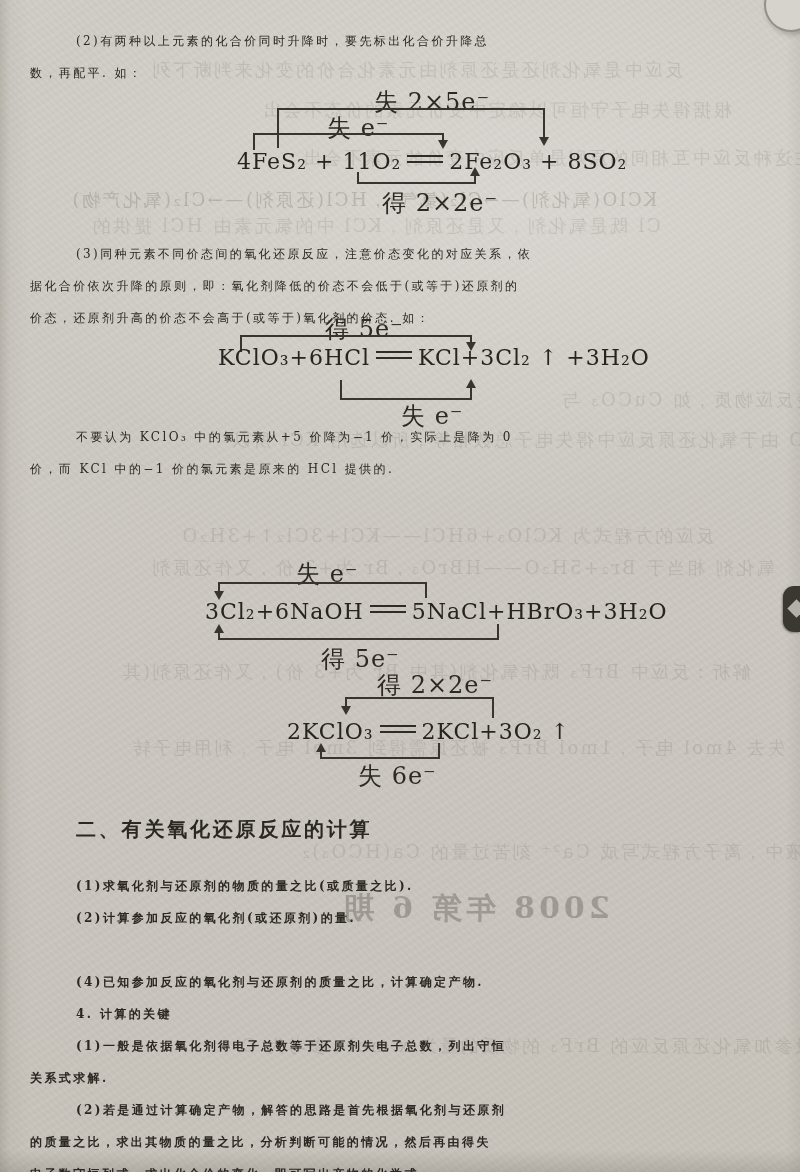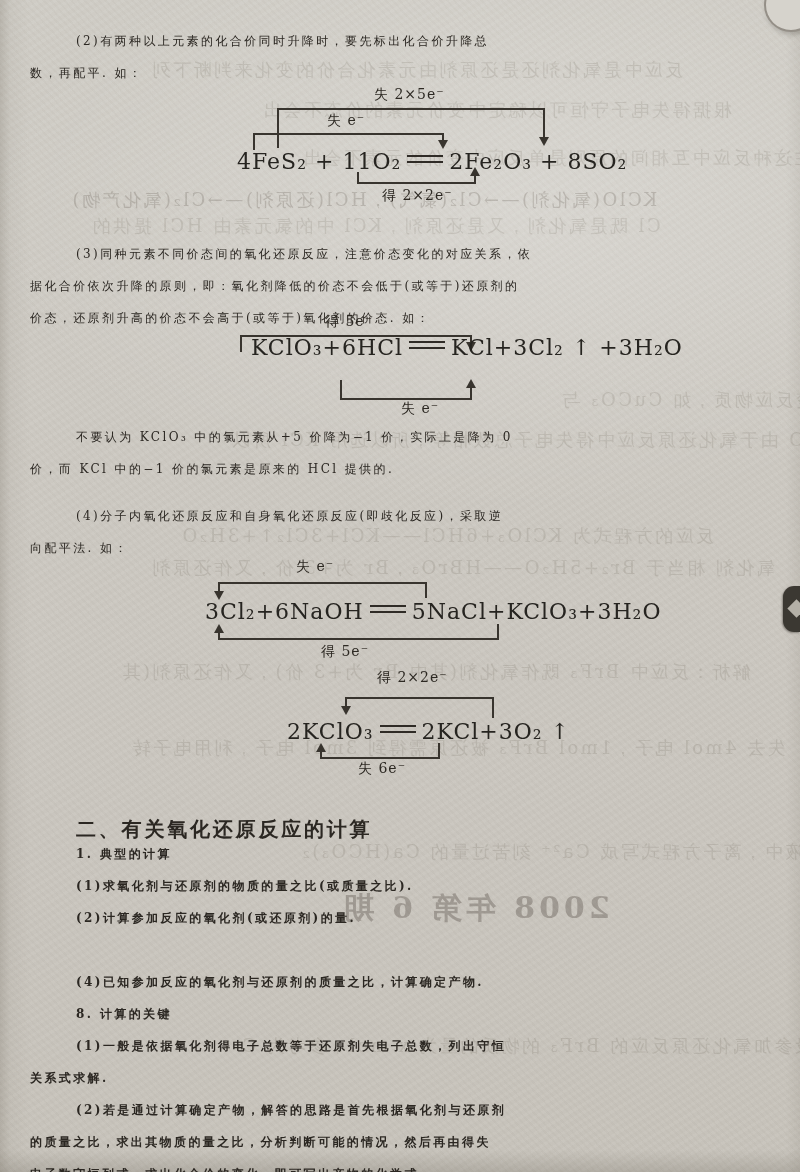--- a/index.html
+++ b/index.html
@@ -15,21 +15,21 @@
       repeating-linear-gradient(-31deg, rgba(255,255,255,0.05) 0 3px, rgba(0,0,0,0) 3px 7px),
       linear-gradient(#cfccc5,#c9c5be 70%,#c6c2ba);
   }
   .para{
     position:absolute;left:30px;width:764px;
     font-size:12px;line-height:32px;letter-spacing:2.4px;
     white-space:pre-line;text-indent:46px;
   }
   .bold{font-weight:700;}
   .heading{font-size:20px;letter-spacing:2.8px;}
-  .elabel{position:absolute;font-size:14px;letter-spacing:1px;white-space:nowrap;color:#2d2923;}
+  .elabel{position:absolute;font-size:24px;letter-spacing:1px;white-space:nowrap;color:#2d2923;}
   .formula{position:absolute;font-size:22px;letter-spacing:1px;white-space:nowrap;color:#262420;}
   .ln{position:absolute;background:#38342e;}
   .hl{height:2px;}
   .vl{width:2px;}
   .arr{position:absolute;width:0;height:0;border-left:5px solid transparent;border-right:5px solid transparent;}
   .arr.d{border-top:9px solid #38342e;}
   .arr.u{border-bottom:9px solid #38342e;}
   .eqsign{display:inline-block;width:36px;height:4px;border-top:2px solid #2f2b26;border-bottom:2px solid #2f2b26;vertical-align:6px;margin:0 6px;}
   .ghost{position:absolute;transform:scaleX(-1);color:rgba(78,69,57,0.13);font-size:18px;letter-spacing:2.5px;white-space:nowrap;filter:blur(0.4px);}
   .ghost.dark{color:rgba(70,61,50,0.20);}
@@ -68,22 +68,20 @@
     <div class="pagemark-diamond"></div>
   </div>
 
   <p class="para" style="top:13px;">(2)有两种以上元素的化合价同时升降时，要先标出化合价升降总
 数，再配平. 如：</p>
   <p class="para" style="top:226px;">(3)同种元素不同价态间的氧化还原反应，注意价态变化的对应关系，依
 据化合价依次升降的原则，即：氧化剂降低的价态不会低于(或等于)还原剂的
 价态，还原剂升高的价态不会高于(或等于)氧化剂的价态. 如：</p>
   <p class="para" style="top:409px;">不要认为 KClO₃ 中的氯元素从+5 价降为−1 价，实际上是降为 0
 价，而 KCl 中的−1 价的氯元素是原来的 HCl 提供的.</p>
-  <p class="para" style="top:488px;">(4)分子内氧化还原反应和自身氧化还原反应(即歧化反应)，采取逆
-向配平法. 如：</p>
 
   <div>
     <span class="elabel" style="left:374px;top:86px;">失 2×5e⁻</span>
     <div class="ln hl" style="left:277px;top:108px;width:268px;"></div>
     <div class="ln vl" style="left:277px;top:108px;height:40px;"></div>
     <div class="ln vl" style="left:543px;top:108px;height:30px;"></div>
     <div class="arr d" style="left:539px;top:137px;"></div>
     <span class="elabel" style="left:327px;top:112px;">失 e⁻</span>
     <div class="ln hl" style="left:253px;top:133px;width:191px;"></div>
     <div class="ln vl" style="left:253px;top:133px;height:17px;"></div>
@@ -96,35 +94,35 @@
     <div class="arr u" style="left:470px;top:167px;"></div>
     <span class="elabel" style="left:382px;top:187px;">得 2×2e⁻</span>
   </div>
 
   <div>
     <span class="elabel" style="left:325px;top:313px;">得 5e⁻</span>
     <div class="ln hl" style="left:240px;top:335px;width:232px;"></div>
     <div class="ln vl" style="left:240px;top:335px;height:17px;"></div>
     <div class="ln vl" style="left:470px;top:335px;height:8px;"></div>
     <div class="arr d" style="left:466px;top:342px;"></div>
-    <div class="formula" style="left:218px;top:335px;margin-left:33px;"><span>KClO₃+6HCl</span><span class="eqsign"></span><span>KCl+3Cl₂ ↑ +3H₂O</span></div>
+    <div class="formula" style="left:218px;top:345px;"><span>KClO₃+6HCl</span><span class="eqsign"></span><span>KCl+3Cl₂ ↑ +3H₂O</span></div>
     <div class="ln vl" style="left:340px;top:380px;height:20px;"></div>
     <div class="ln hl" style="left:340px;top:398px;width:132px;"></div>
     <div class="ln vl" style="left:470px;top:388px;height:12px;"></div>
     <div class="arr u" style="left:466px;top:379px;"></div>
     <span class="elabel" style="left:401px;top:400px;">失 e⁻</span>
   </div>
 
   <div>
     <span class="elabel" style="left:296px;top:558px;">失 e⁻</span>
     <div class="ln hl" style="left:218px;top:582px;width:209px;"></div>
     <div class="ln vl" style="left:218px;top:582px;height:10px;"></div>
     <div class="arr d" style="left:214px;top:591px;"></div>
     <div class="ln vl" style="left:425px;top:582px;height:16px;"></div>
-    <div class="formula" style="left:205px;top:599px;"><span>3Cl₂+6NaOH</span><span class="eqsign"></span><span>5NaCl+KClO₃+3H₂O</span></div>
+    <div class="formula" style="left:205px;top:599px;"><span>3Cl₂+6NaOH</span><span class="eqsign"></span><span>5NaCl+HBrO₃+3H₂O</span></div>
     <div class="arr u" style="left:214px;top:624px;"></div>
     <div class="ln vl" style="left:218px;top:631px;height:9px;"></div>
     <div class="ln hl" style="left:218px;top:638px;width:281px;"></div>
     <div class="ln vl" style="left:497px;top:624px;height:16px;"></div>
     <span class="elabel" style="left:321px;top:643px;">得 5e⁻</span>
   </div>
 
   <div>
     <span class="elabel" style="left:377px;top:669px;">得 2×2e⁻</span>
     <div class="ln hl" style="left:345px;top:697px;width:149px;"></div>
@@ -133,24 +131,23 @@
     <div class="ln vl" style="left:492px;top:697px;height:21px;"></div>
     <div class="formula" style="left:287px;top:719px;"><span>2KClO₃</span><span class="eqsign"></span><span>2KCl+3O₂ ↑</span></div>
     <div class="arr u" style="left:316px;top:743px;"></div>
     <div class="ln vl" style="left:320px;top:750px;height:9px;"></div>
     <div class="ln hl" style="left:320px;top:757px;width:120px;"></div>
     <div class="ln vl" style="left:438px;top:743px;height:16px;"></div>
     <span class="elabel" style="left:358px;top:760px;">失 6e⁻</span>
   </div>
 
   <p class="para bold heading" style="top:793px;">二、有关氧化还原反应的计算</p>
-  <p class="para bold" style="top:826px;">1. 典型的计算</p>
   <p class="para bold" style="top:858px;">(1)求氧化剂与还原剂的物质的量之比(或质量之比).</p>
   <p class="para bold" style="top:890px;">(2)计算参加反应的氧化剂(或还原剂)的量.</p>
   <p class="para bold" style="top:954px;">(4)已知参加反应的氧化剂与还原剂的质量之比，计算确定产物.</p>
-  <p class="para bold" style="top:986px;">8. 计算的关键</p>
+  <p class="para bold" style="top:986px;">4. 计算的关键</p>
   <p class="para bold" style="top:1018px;">(1)一般是依据氧化剂得电子总数等于还原剂失电子总数，列出守恒
 关系式求解.</p>
   <p class="para bold" style="top:1082px;">(2)若是通过计算确定产物，解答的思路是首先根据氧化剂与还原剂
 的质量之比，求出其物质的量之比，分析判断可能的情况，然后再由得失
 电子数守恒列式，求出化合价的变化，即可写出产物的化学式.</p>
 
 </div>
 
 </body></html>

